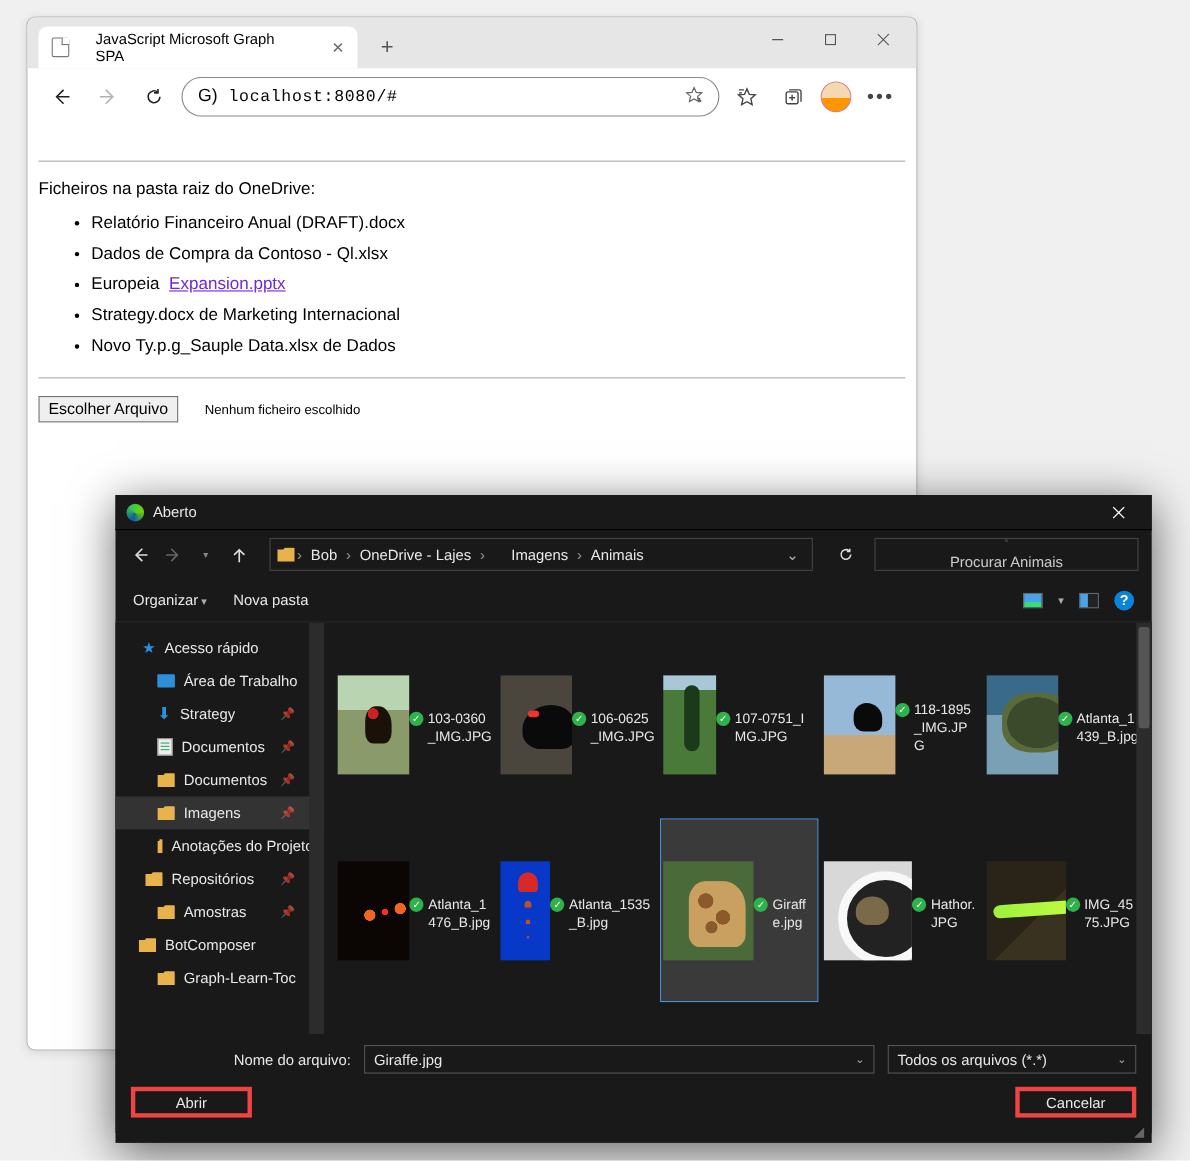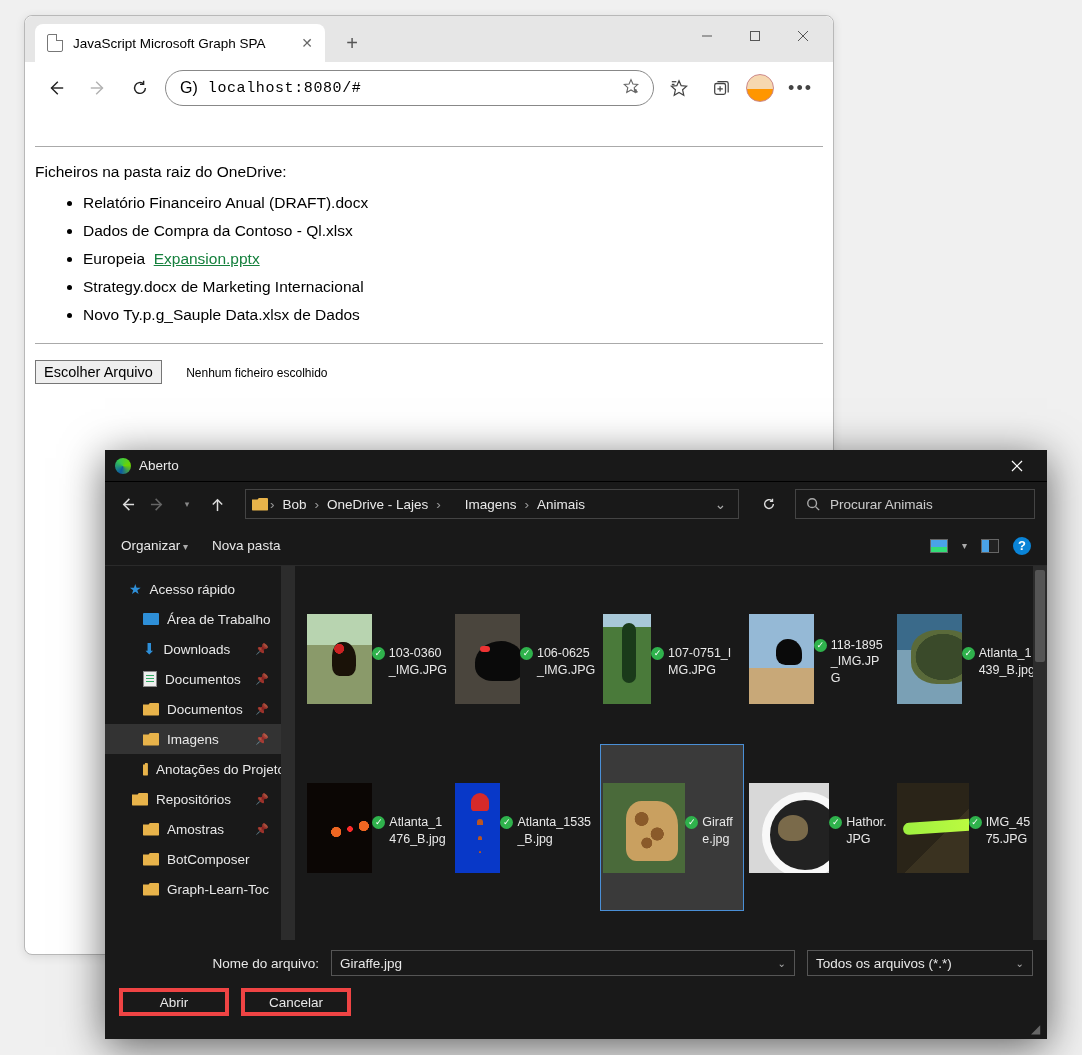--- a/index.html
+++ b/index.html
@@ -1,21 +1,21 @@
 <!DOCTYPE html>
 <html><head>
 <meta charset="utf-8">
 <style>
   * { box-sizing: border-box; }
   body { margin: 0; font-family: "Segoe UI", Arial, sans-serif; background: #f0f0f0; width: 1082px; height: 1055px; position: relative; overflow: hidden; }
 
   
   .browser { position: absolute; left: 24px; top: 15px; width: 810px; height: 940px; background: #fff; border: 1px solid #b8b8b8; border-radius: 8px; box-shadow: 0 2px 10px rgba(0,0,0,0.1); }
   .tabbar { height: 46px; background: #e6e6e6; border-radius: 8px 8px 0 0; display: flex; align-items: flex-end; padding-left: 10px; }
-  .tab { background: #fff; height: 38px; width: 290px; border-radius: 8px 8px 0 0; display: flex; align-items: center; padding: 0 12px; gap: 10px; font-size: 13.5px; }
+  .tab { background: #fff; height: 38px; width: 290px; border-radius: 8px 8px 0 0; display: flex; align-items: center; padding: 0 12px; gap: 24px; font-size: 13.5px; }
   .tab .close { opacity: 0.6; font-size: 14px; margin-left: auto; }
   .newtab { width: 30px; height: 30px; margin: 0 4px 4px 12px; display:flex; align-items:center; justify-content:center; font-size:20px; color:#555; }
   .window-controls { position: absolute; right: 6px; top: 0; display: flex; height: 40px; align-items: center; }
   .window-controls div { width: 48px; height: 40px; display:flex; align-items:center; justify-content:center; color:#555; }
   .window-controls svg { width:12px; height:12px; stroke:#555; stroke-width:1; fill:none; }
 
   .toolbar { height: 52px; padding: 0 14px; display: flex; align-items: center; gap: 8px; border-bottom: 0; }
   .toolbar .nav-btn { width: 34px; height: 34px; display:flex; align-items:center; justify-content:center; color:#222; }
   .toolbar .nav-btn svg { width:18px; height:18px; stroke:#222; stroke-width:1.6; fill:none; }
   .addressbar { flex:1; height: 36px; border:1px solid #888; border-radius: 18px; display:flex; align-items:center; padding: 0 14px; gap:10px; background:#fff; }
@@ -23,42 +23,42 @@
   .addressbar .star svg { width:16px; height:16px; stroke:#666; stroke-width:1.4; fill:none; }
   .toolbar .icon-btn { width: 34px; height: 34px; display:flex; align-items:center; justify-content:center; }
   .toolbar .icon-btn svg { width:18px; height:18px; stroke:#444; fill:none; stroke-width:1.4; }
   .avatar { width:28px; height:28px; border-radius:50%; background: linear-gradient(180deg,#f6d8b0 0%,#f6d8b0 55%,#ff9600 55%,#ff9600 100%); border:1px solid #c88; position:relative; overflow:hidden; }
   .dots { font-size:18px; padding:0 6px; letter-spacing:2px; color:#444; }
 
   .page { padding: 16px 10px; font-size: 15.5px; color:#000; }
   .page hr { border:none; border-top:1px solid #aaa; margin: 16px 0; }
   .page ul { margin: 10px 0 14px 0; padding-left: 48px; }
   .page li { margin: 4px 0; line-height: 1.55; }
-  .link { color: #15803d; }
+  .link { color: #6d28d9; }
   .filebtn { padding: 3px 8px; font-size: 14.5px; background:#efefef; border:1px solid #767676; }
   .filelbl { font-size: 12px; margin-left: 20px; }
 
   
   .dialog { position: absolute; left: 105px; top: 450px; width: 942px; height: 589px; background: #191919; color: #e8e8e8; box-shadow: 0 8px 40px rgba(0,0,0,0.6); font-size: 13.5px; }
   .dlg-title { height: 32px; display:flex; align-items:center; padding: 0 10px; gap:8px; background:#191919; border-bottom:1px solid #000; }
   .dlg-title .edge-logo { width:16px; height:16px; border-radius:50%; background: conic-gradient(from 200deg,#0c59a4,#36c752,#6dd400,#0c59a4); }
   .dlg-title .close { margin-left:auto; width:40px; height:32px; display:flex; align-items:center; justify-content:center; }
   .dlg-title .close svg { width:12px; height:12px; stroke:#fff; stroke-width:1.2; }
 
   .dlg-nav { height: 44px; display:flex; align-items:center; padding: 0 12px; gap: 10px; }
   .dlg-nav .arrow { width:20px; height:20px; display:flex; align-items:center; justify-content:center; }
   .dlg-nav .arrow svg { width:15px; height:15px; stroke:#ddd; stroke-width:1.6; fill:none; }
   .dlg-nav .arrow.dis svg { stroke:#666; }
   .breadcrumb { flex:1; height:30px; border:1px solid #444; background:#191919; display:flex; align-items:center; padding:0 6px; margin: 0 4px 0 8px; gap:0; }
   .breadcrumb span { padding: 0 6px; }
   .breadcrumb .sep { opacity:0.6; padding:0 2px; }
   .breadcrumb .chev { margin-left:auto; opacity:0.7; }
   .refresh { width:32px; height:30px; display:flex; align-items:center; justify-content:center; }
   .refresh svg { width:14px; height:14px; stroke:#ddd; stroke-width:1.6; fill:none; }
-  .search { width: 240px; height:30px; border:1px solid #444; background:#191919; display:flex; align-items:center; padding:0 10px; gap:10px; }
+  .search { width: 240px; height:30px; border:1px solid #444; background:#191919; display:flex; align-items:center; padding:0 10px; gap:10px;flex-direction:column; }
   .search svg { width:14px; height:14px; stroke:#aaa; stroke-width:1.6; fill:none; }
 
   .dlg-bar { height: 40px; display:flex; align-items:center; padding: 0 16px; gap: 24px; border-bottom:1px solid #2a2a2a; }
   .dlg-bar .drop::after { content:" ▾"; opacity:0.7; font-size:10px; }
   .dlg-bar .spacer { flex:1; }
   .view-icons { display:flex; align-items:center; gap:14px; }
   .view-icons .pic { width:18px; height:14px; background:linear-gradient(180deg,#4aa3e8 60%,#3d7 60%); border:1px solid #666; }
   .view-icons .chev-down { font-size:10px; opacity:0.7; }
   .view-icons .pane { width:18px; height:14px; border:1px solid #666; background:#222; display:flex; }
   .view-icons .pane::before { content:""; width:7px; background:#4aa3e8; }
@@ -108,21 +108,21 @@
   .jelly::after { content:""; position:absolute; left:36%; top:12%; width:18px; height:18px; background:#d62a2a; border-radius:50% 50% 20% 20%; box-shadow: 0 20px 0 -6px #b52, 0 36px 0 -7px #b52, 0 50px 0 -8px #b52; }
   .giraffe { background:linear-gradient(180deg,#4a6a3a 100%,#4a6a3a 100%); position:relative; }
   .giraffe::after { content:""; position:absolute; left:28%; top:20%; width:52px; height:60px; background:#c9a060; border-radius:30% 40% 20% 20%; background-image: radial-gradient(circle at 30% 30%,#8a5a2a 12%,transparent 13%),radial-gradient(circle at 60% 55%,#8a5a2a 14%,transparent 15%),radial-gradient(circle at 40% 70%,#8a5a2a 10%,transparent 11%); }
   .cat { background:#d8d8d8; position:relative; }
   .cat::before { content:""; position:absolute; left:16%; top:10%; width:70px; height:70px; border:8px solid #f8f8f8; border-radius:50%; background:#222; }
   .cat::after { content:""; position:absolute; left:36%; top:36%; width:30px; height:26px; background:#7a6a4a; border-radius:50% 50% 40% 40%; }
   .snake { background:linear-gradient(135deg,#2a2418 60%,#3a3220 60%); position:relative; }
   .snake::after { content:""; position:absolute; left:8%; top:42%; width:94px; height:12px; background:linear-gradient(90deg,#9ef040,#c8ff40); border-radius:8px; transform:rotate(-4deg); }
 
   .dlg-bottom { padding: 10px 14px 14px 14px; background:#191919; display:flex; flex-direction:column; gap:12px; }
-  .row { display:flex; align-items:center; gap:12px; justify-content:flex-start; }
+  .row { display:flex; align-items:center; gap:12px; justify-content:space-between; }
   .lbl { text-align:right; width: 200px; }
   .combo { height:26px; border:1px solid #555; background:#191919; display:flex; align-items:center; padding:0 8px; flex:1; position:relative; }
   .combo .chev { margin-left:auto; opacity:0.7; font-size:10px;}
   .combo.filter { flex:0 0 226px; }
   .btn { width:110px; height:28px; border:4px solid #ef4444; background:#191919; display:flex; align-items:center; justify-content:center; }
   .resize { position:absolute; right:2px; bottom:2px; width:14px; height:14px; color:#666; font-size:12px; line-height:12px; }
 
   .page-icon { width:16px; height:18px; border:1px solid #777; border-radius:2px 2px 2px 2px; position:relative; }
   .page-icon::after { content:""; position:absolute; right:-1px; top:-1px; width:6px; height:6px; background:#fff; border-left:1px solid #777; border-bottom:1px solid #777; }
 </style>
@@ -295,21 +295,21 @@
       <div class="sb-item">
           <span class="star-ico">★</span>
           <span>Acesso rápido</span>
         </div>
       <div class="sb-item" style="padding-left:38px">
           <span class="screen-ico"></span>
           <span>Área de Trabalho</span>
         </div>
       <div class="sb-item" style="padding-left:38px">
           <span class="dl-ico">⬇</span>
-          <span>Downloads</span>
+          <span>Strategy</span>
           <span class="pin">📌</span>
         </div>
       <div class="sb-item" style="padding-left:38px">
           <span class="doc-ico"></span>
           <span>Documentos</span>
           <span class="pin">📌</span>
         </div>
       <div class="sb-item" style="padding-left:38px">
           <span class="folder-ico"></span>
           <span>Documentos</span>
@@ -327,21 +327,21 @@
       <div class="sb-item" style="padding-left:27px">
           <span class="folder-ico"></span>
           <span>Repositórios</span>
           <span class="pin">📌</span>
         </div>
       <div class="sb-item" style="padding-left:38px">
           <span class="folder-ico"></span>
           <span>Amostras</span>
           <span class="pin">📌</span>
         </div>
-      <div class="sb-item" style="padding-left:38px">
+      <div class="sb-item" style="padding-left:21px">
           <span class="folder-ico"></span>
           <span>BotComposer</span>
         </div>
       <div class="sb-item" style="padding-left:38px">
           <span class="folder-ico"></span>
           <span>Graph-Learn-Toc</span>
         </div>
     </div>
     <div class="grid">
       <div class="grid-thumb-bar"></div>

